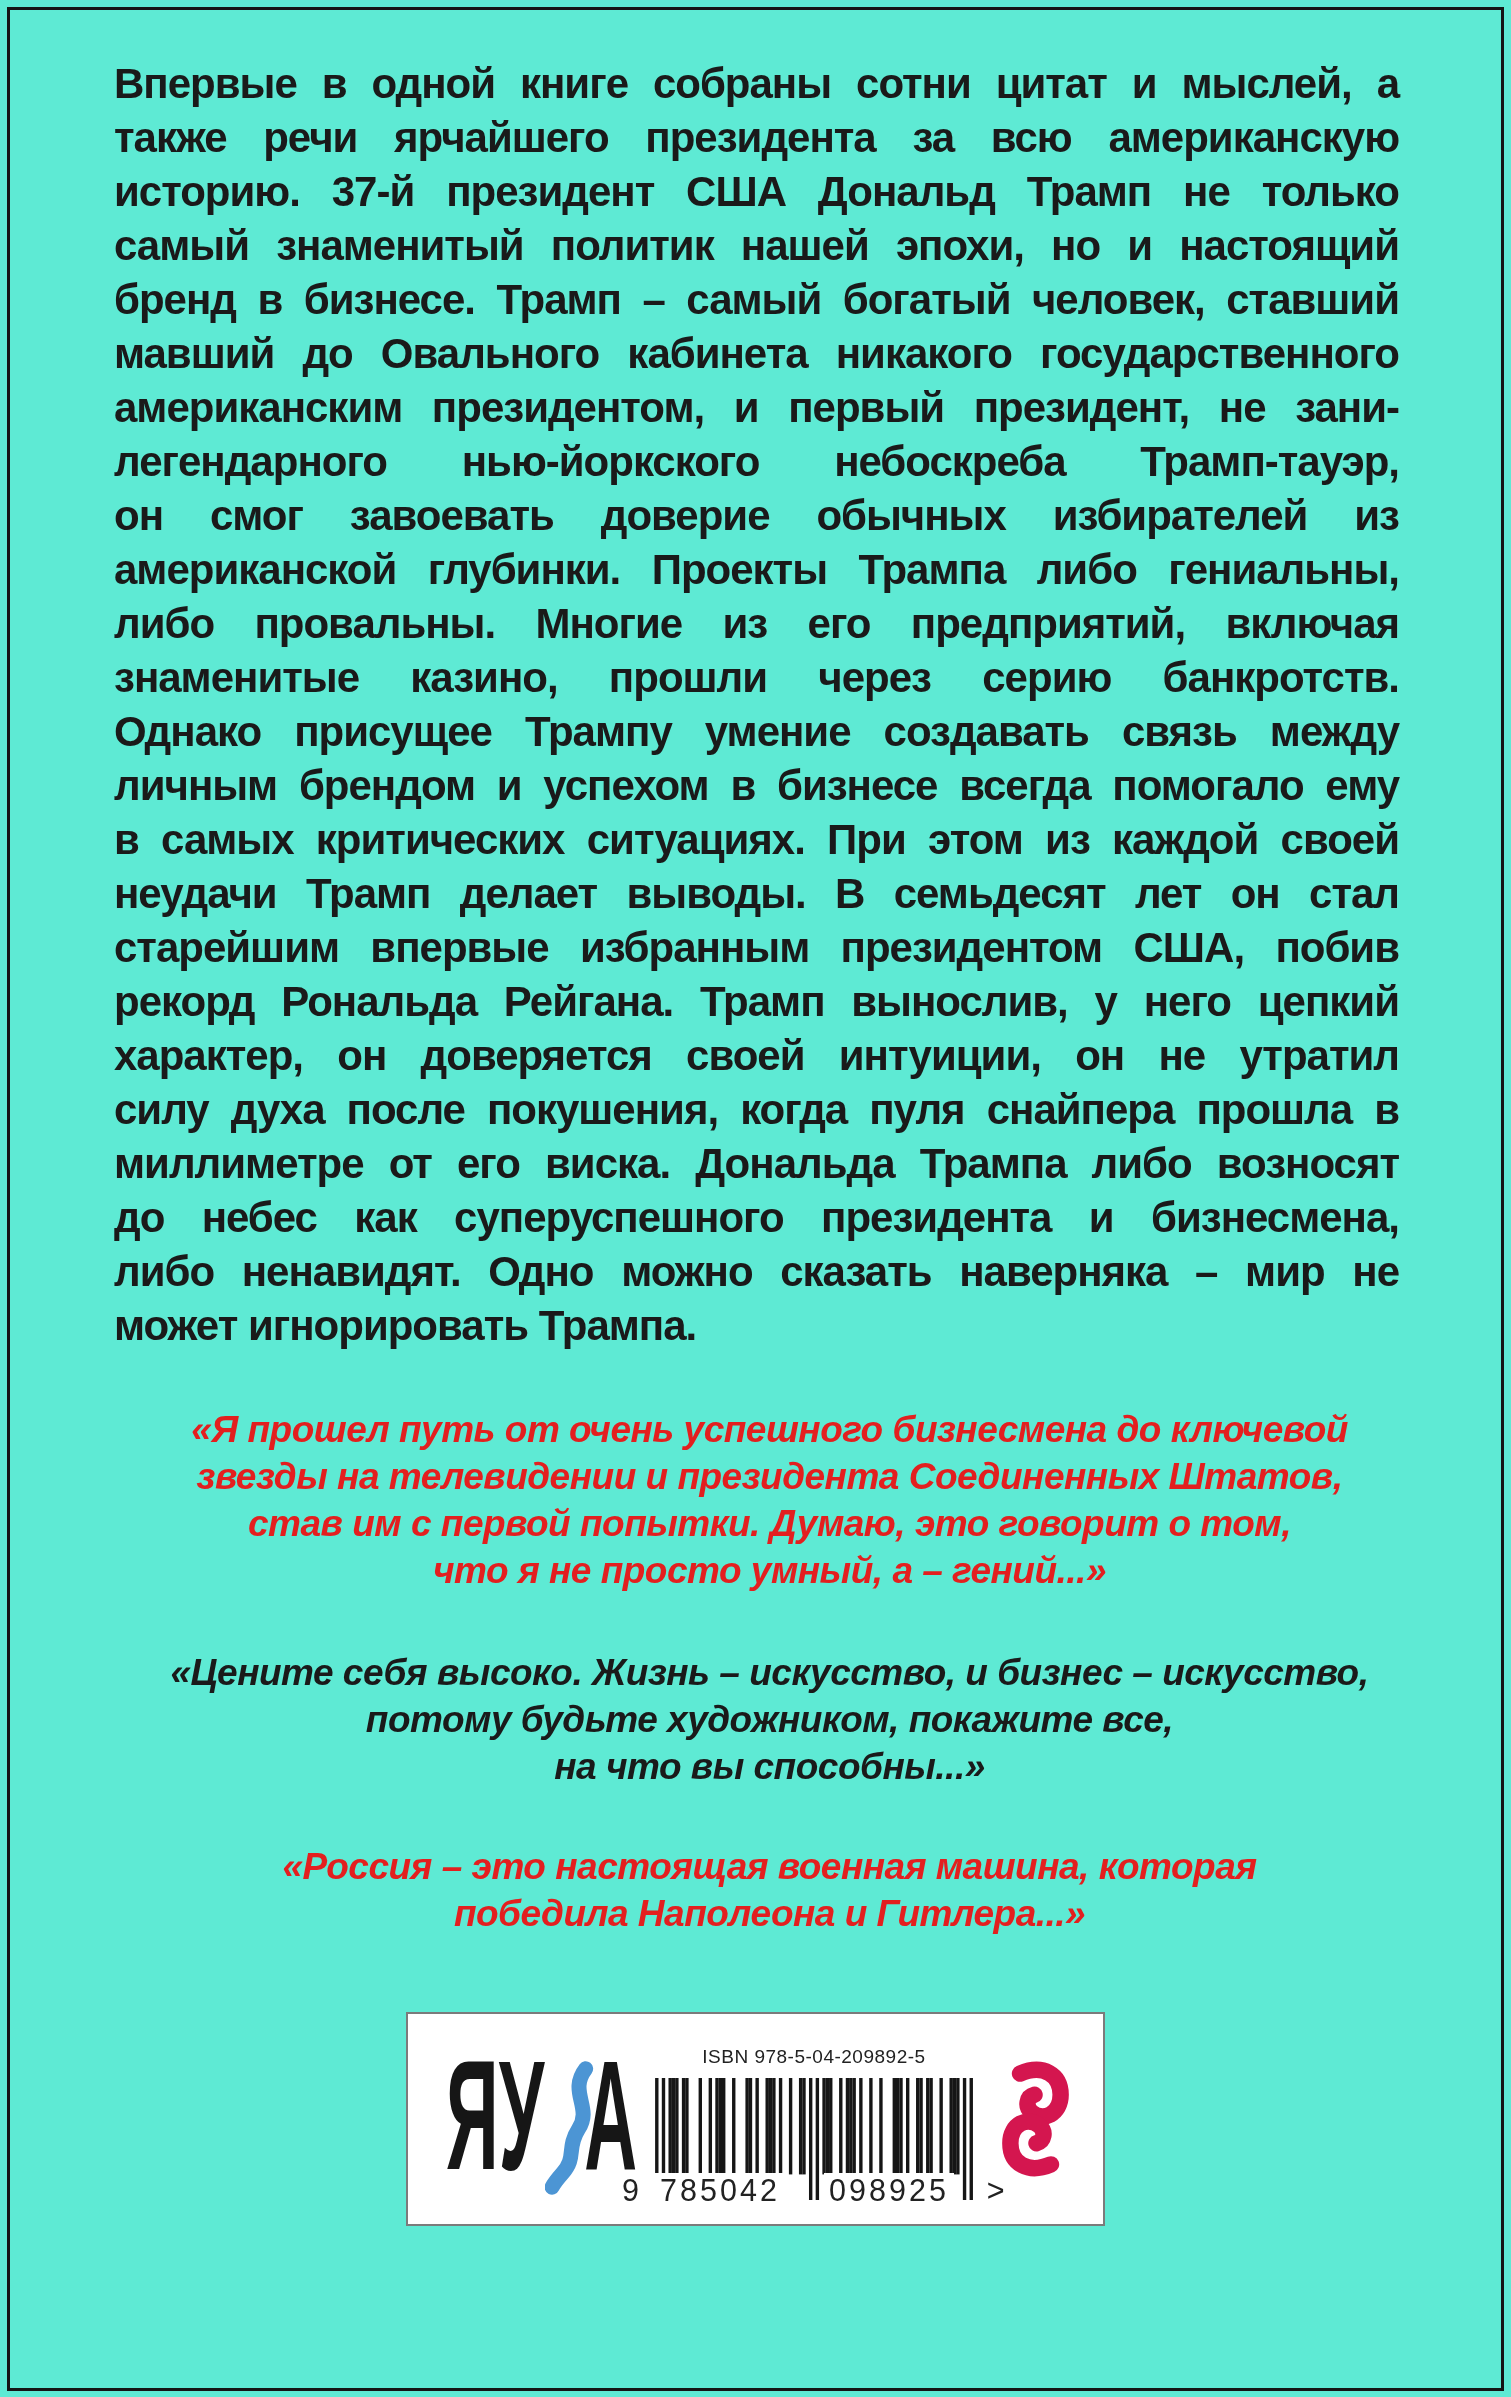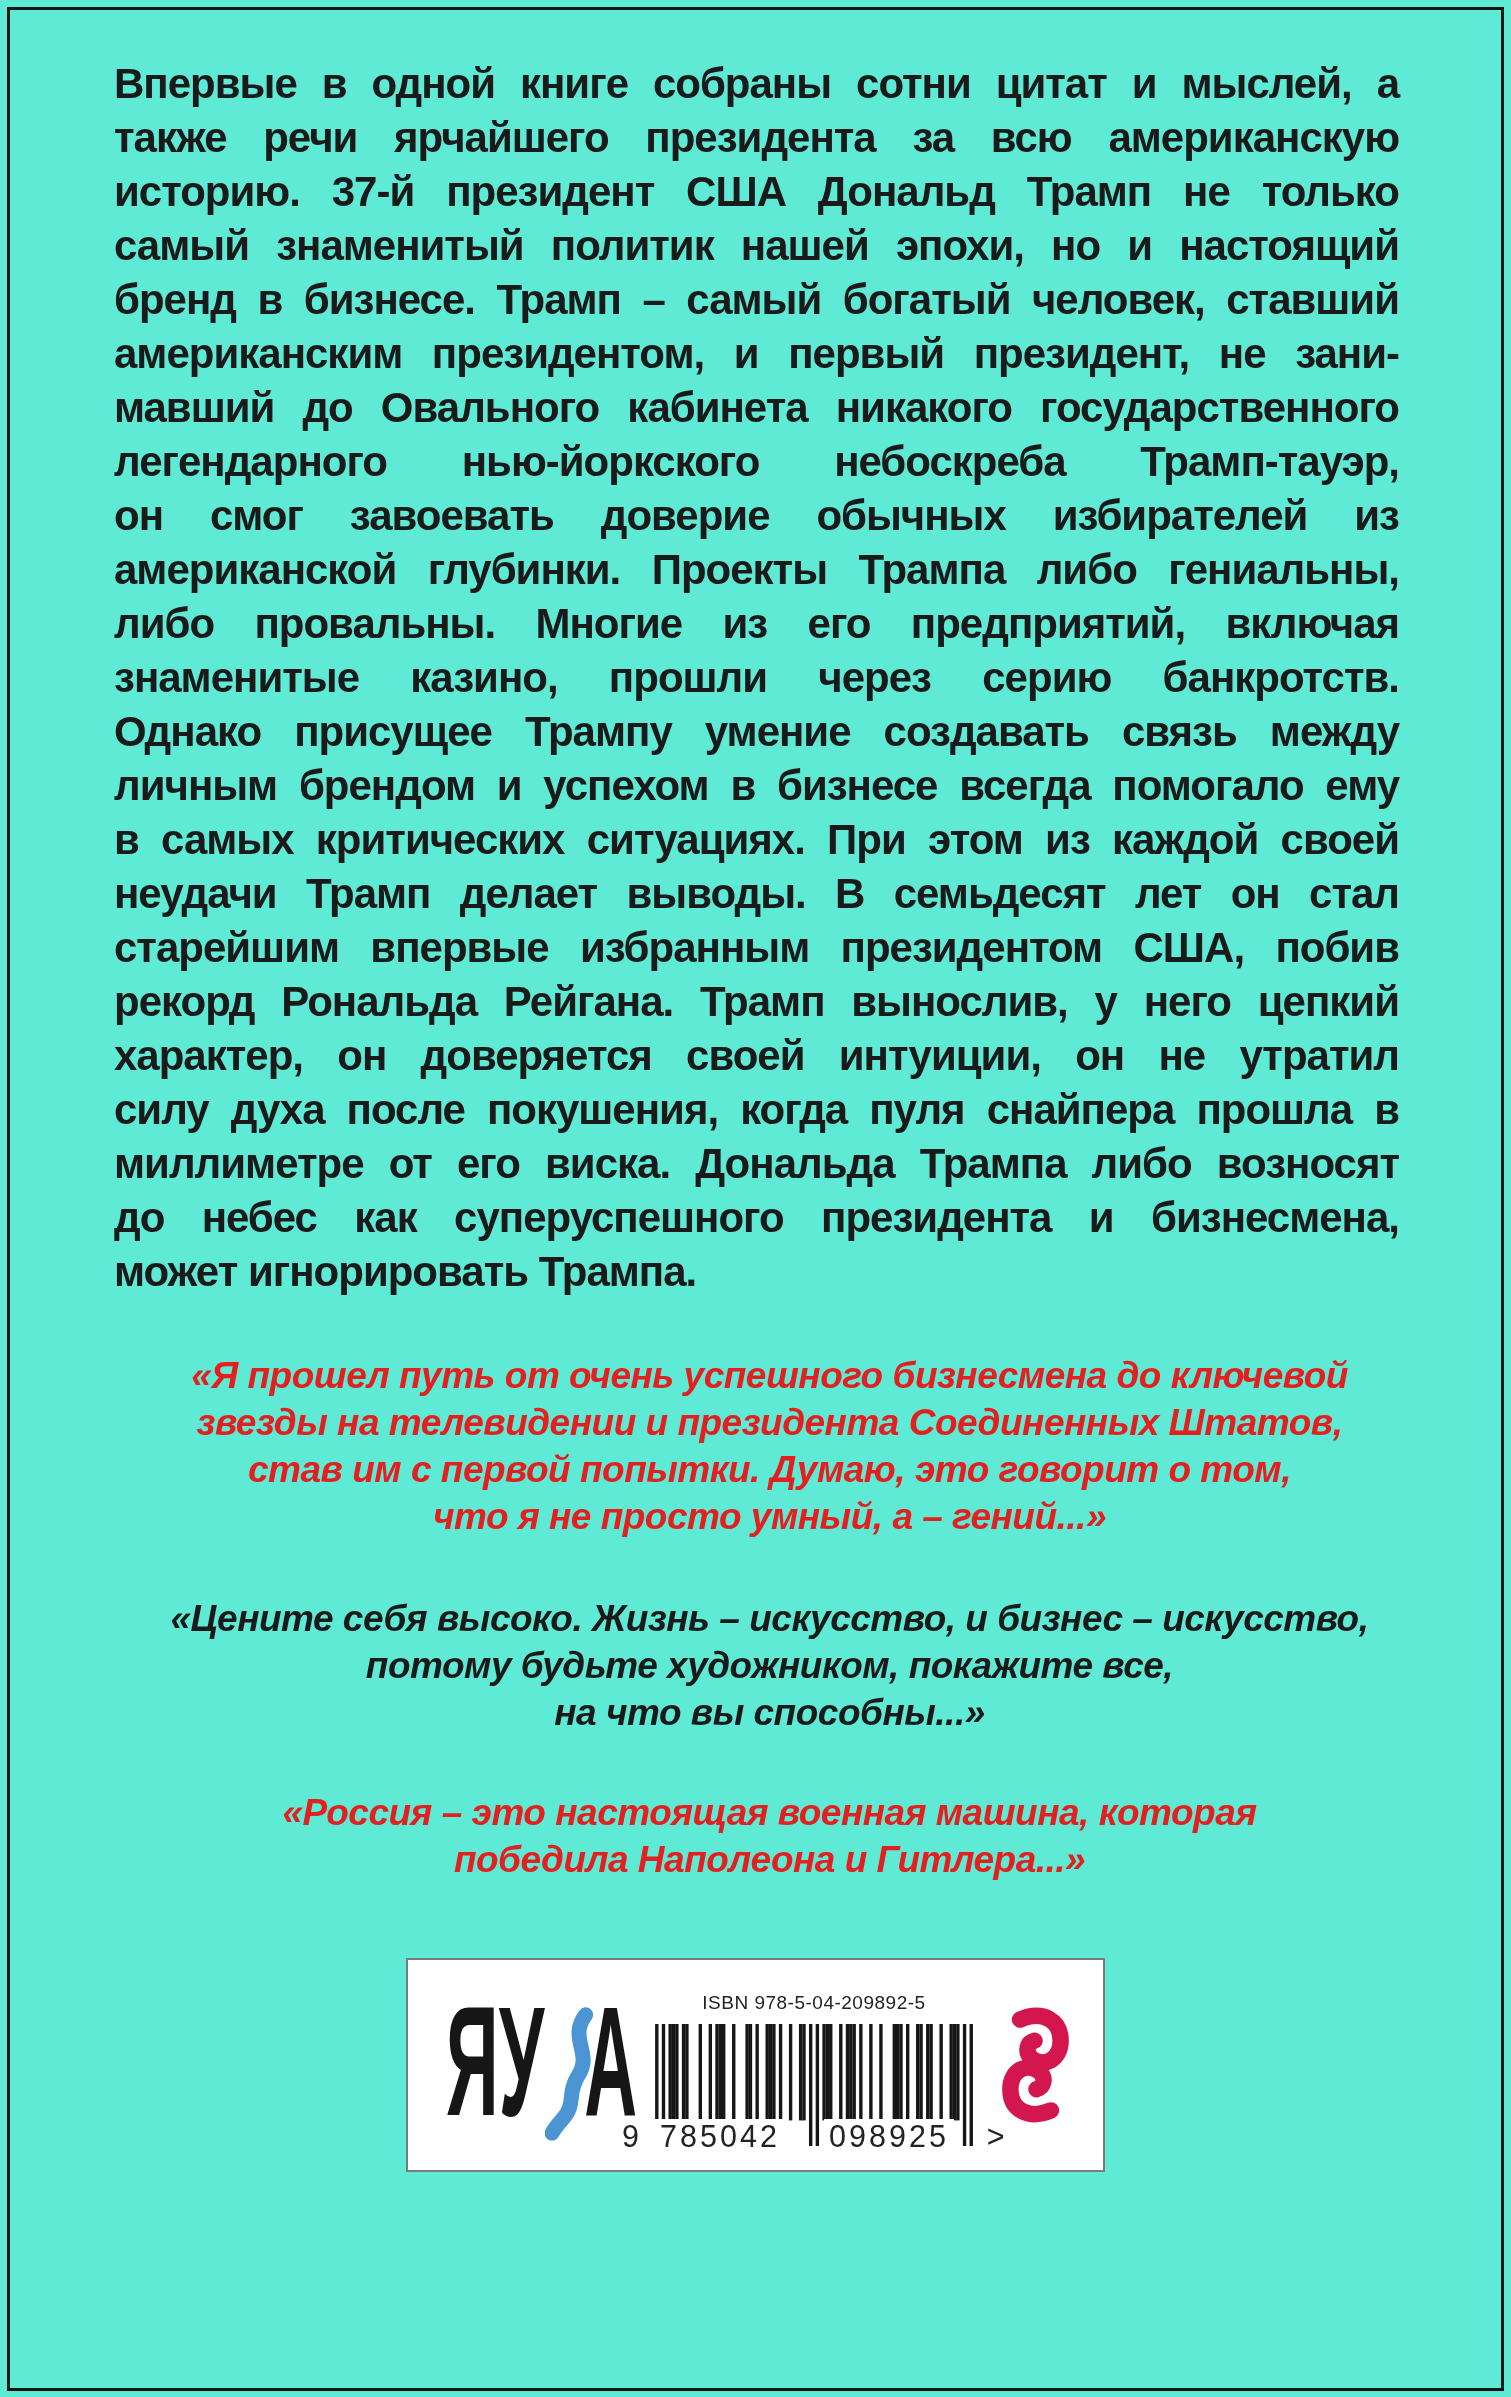--- a/index.html
+++ b/index.html
@@ -118,37 +118,38 @@
 
 <div class="page">
   <div class="frame"></div>
 
   <div class="annotation">
       <div class="tline">Впервые в одной книге собраны сотни цитат и мыслей, а</div>
       <div class="tline">также речи ярчайшего президента за всю американскую</div>
       <div class="tline">историю. 37-й президент США Дональд Трамп не только</div>
       <div class="tline">самый знаменитый политик нашей эпохи, но и настоящий</div>
       <div class="tline">бренд в бизнесе. Трамп – самый богатый человек, ставший</div>
+      <div class="tline">мавший до Овального кабинета никакого государственного</div>
       <div class="tline">американским президентом, и первый президент, не зани-</div>
-      <div class="tline">мавший до Овального кабинета никакого государственного</div>
       <div class="tline">легендарного нью-йоркского небоскреба Трамп-тауэр,</div>
       <div class="tline">он смог завоевать доверие обычных избирателей из</div>
       <div class="tline">американской глубинки. Проекты Трампа либо гениальны,</div>
       <div class="tline">либо провальны. Многие из его предприятий, включая</div>
       <div class="tline">знаменитые казино, прошли через серию банкротств.</div>
       <div class="tline">Однако присущее Трампу умение создавать связь между</div>
       <div class="tline">личным брендом и успехом в бизнесе всегда помогало ему</div>
       <div class="tline">в самых критических ситуациях. При этом из каждой своей</div>
       <div class="tline">неудачи Трамп делает выводы. В семьдесят лет он стал</div>
       <div class="tline">старейшим впервые избранным президентом США, побив</div>
       <div class="tline">рекорд Рональда Рейгана. Трамп вынослив, у него цепкий</div>
       <div class="tline">характер, он доверяется своей интуиции, он не утратил</div>
       <div class="tline">силу духа после покушения, когда пуля снайпера прошла в</div>
       <div class="tline">миллиметре от его виска. Дональда Трампа либо возносят</div>
       <div class="tline">до небес как суперуспешного президента и бизнесмена,</div>
+      <div class="tline">либо ненавидят. Одно можно сказать наверняка – мир не</div>
       <div class="tline tline-last">может игнорировать Трампа.</div>
     </div>
 
   <div class="quote quote-1" style="color: rgb(227, 31, 31);">
       <div class="tline">«Я прошел путь от очень успешного бизнесмена до ключевой</div>
       <div class="tline">звезды на телевидении и президента Соединенных Штатов,</div>
       <div class="tline">став им с первой попытки. Думаю, это говорит о том,</div>
       <div class="tline tline-last">что я не просто умный, а – гений...»</div>
     </div>
 

